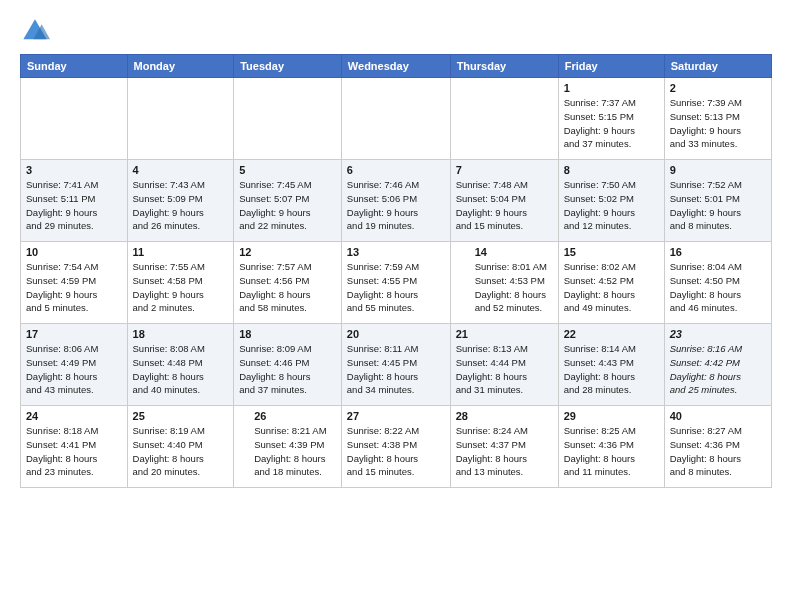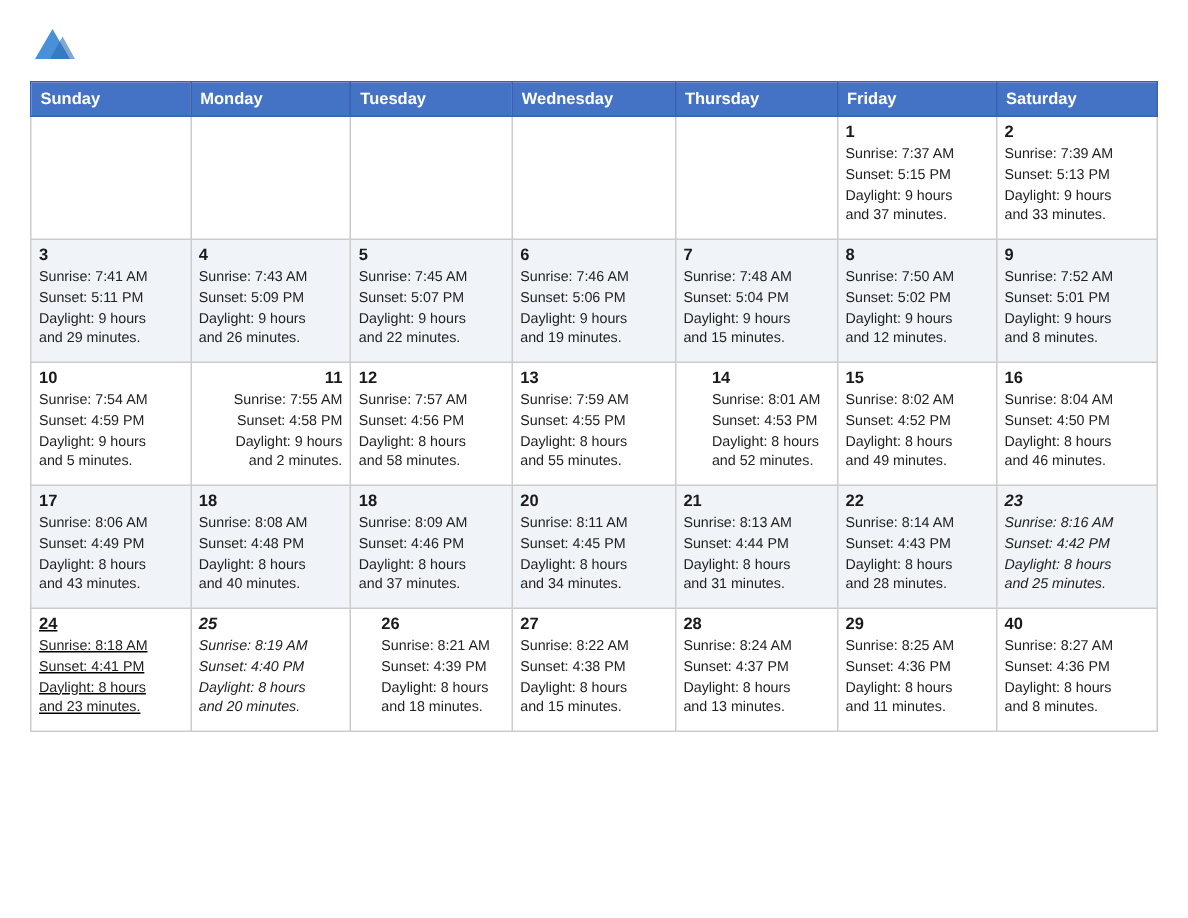--- a/index.html
+++ b/index.html
@@ -173,21 +173,21 @@
           <td style="background: rgb(240, 244, 248);">
             <div class="day-num">9</div>
             <div class="day-info">Sunrise: 7:52 AM<br>Sunset: 5:01 PM<br>Daylight: 9 hours<br>and 8 minutes.</div>
           </td>
         </tr>
         <tr class="row-odd">
           <td style="background: rgb(255, 255, 255);">
             <div class="day-num">10</div>
             <div class="day-info">Sunrise: 7:54 AM<br>Sunset: 4:59 PM<br>Daylight: 9 hours<br>and 5 minutes.</div>
           </td>
-          <td style="background: rgb(255, 255, 255); text-align: right;">
+          <td style="background: rgb(255, 255, 255);">
             <div class="day-num">11</div>
             <div class="day-info">Sunrise: 7:55 AM<br>Sunset: 4:58 PM<br>Daylight: 9 hours<br>and 2 minutes.</div>
           </td>
           <td style="background: rgb(255, 255, 255);">
             <div class="day-num">12</div>
             <div class="day-info">Sunrise: 7:57 AM<br>Sunset: 4:56 PM<br>Daylight: 8 hours<br>and 58 minutes.</div>
           </td>
           <td style="background: rgb(255, 255, 255);">
             <div class="day-num">13</div>
             <div class="day-info">Sunrise: 7:59 AM<br>Sunset: 4:55 PM<br>Daylight: 8 hours<br>and 55 minutes.</div>
@@ -229,25 +229,25 @@
           <td style="background: rgb(240, 244, 248);">
             <div class="day-num">22</div>
             <div class="day-info">Sunrise: 8:14 AM<br>Sunset: 4:43 PM<br>Daylight: 8 hours<br>and 28 minutes.</div>
           </td>
           <td style="background: rgb(240, 244, 248); font-style: italic;">
             <div class="day-num">23</div>
             <div class="day-info">Sunrise: 8:16 AM<br>Sunset: 4:42 PM<br>Daylight: 8 hours<br>and 25 minutes.</div>
           </td>
         </tr>
         <tr class="row-odd">
-          <td style="background: rgb(255, 255, 255); text-decoration: underline;">
+          <td style="background: rgb(255, 255, 255);">
             <div class="day-num">24</div>
             <div class="day-info">Sunrise: 8:18 AM<br>Sunset: 4:41 PM<br>Daylight: 8 hours<br>and 23 minutes.</div>
           </td>
-          <td style="background: rgb(255, 255, 255); font-style: italic;">
+          <td style="background: rgb(255, 255, 255);">
             <div class="day-num">25</div>
             <div class="day-info">Sunrise: 8:19 AM<br>Sunset: 4:40 PM<br>Daylight: 8 hours<br>and 20 minutes.</div>
           </td>
           <td style="background: rgb(255, 255, 255); padding-left: 20px;">
             <div class="day-num">26</div>
             <div class="day-info">Sunrise: 8:21 AM<br>Sunset: 4:39 PM<br>Daylight: 8 hours<br>and 18 minutes.</div>
           </td>
           <td style="background: rgb(255, 255, 255);">
             <div class="day-num">27</div>
             <div class="day-info">Sunrise: 8:22 AM<br>Sunset: 4:38 PM<br>Daylight: 8 hours<br>and 15 minutes.</div>

